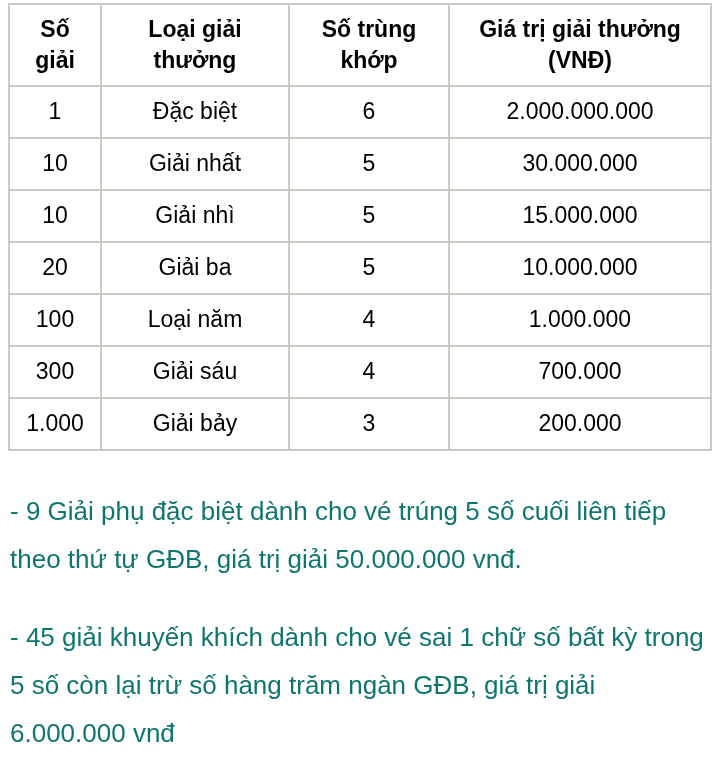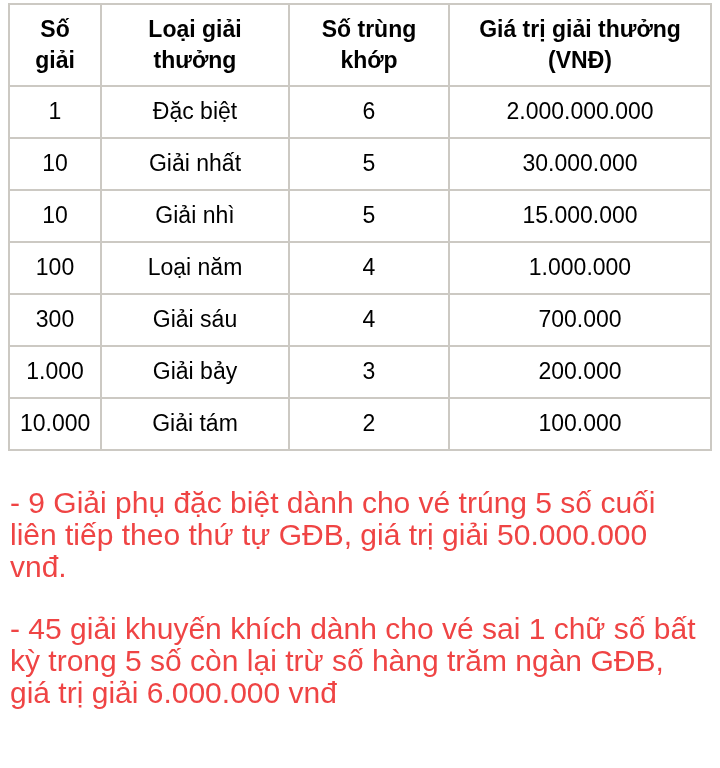--- a/index.html
+++ b/index.html
@@ -42,24 +42,24 @@
     font-weight: normal;
   }
   col.c1 { width: 92px; }
   col.c2 { width: 188px; }
   col.c3 { width: 160px; }
   col.c4 { width: 262px; }
   .notes {
     padding: 0 2px;
   }
   .note {
-    font-size: 30px;
-    line-height: 32px;
+    font-size: 26px;
+    line-height: 48px;
     margin-top: 30px;
-    color: #ef4444;
+    color: #0f766e;
     max-width: 700px;
   }
   .note:first-child {
     margin-top: 36px;
   }
 </style>
 </head>
 <body>
 
 <div class="page">
@@ -92,43 +92,43 @@
         <td>5</td>
         <td>30.000.000</td>
       </tr>
       <tr>
         <td>10</td>
         <td>Giải nhì</td>
         <td>5</td>
         <td>15.000.000</td>
       </tr>
       <tr>
+        <td>20</td>
+        <td>Giải ba</td>
+        <td>5</td>
+        <td>10.000.000</td>
+      </tr>
+      <tr>
         <td>100</td>
         <td>Loại năm</td>
         <td>4</td>
         <td>1.000.000</td>
       </tr>
       <tr>
         <td>300</td>
         <td>Giải sáu</td>
         <td>4</td>
         <td>700.000</td>
       </tr>
       <tr>
         <td>1.000</td>
         <td>Giải bảy</td>
         <td>3</td>
         <td>200.000</td>
       </tr>
-      <tr>
-        <td>10.000</td>
-        <td>Giải tám</td>
-        <td>2</td>
-        <td>100.000</td>
-      </tr>
     </tbody>
   </table>
 
   <div class="notes">
     <p class="note">- 9 Giải phụ đặc biệt dành cho vé trúng 5 số cuối liên tiếp theo thứ tự GĐB, giá trị giải 50.000.000 vnđ.</p>
     <p class="note">- 45 giải khuyến khích dành cho vé sai 1 chữ số bất kỳ trong 5 số còn lại trừ số hàng trăm ngàn GĐB, giá trị giải 6.000.000 vnđ</p>
   </div>
 
 </div>
 

